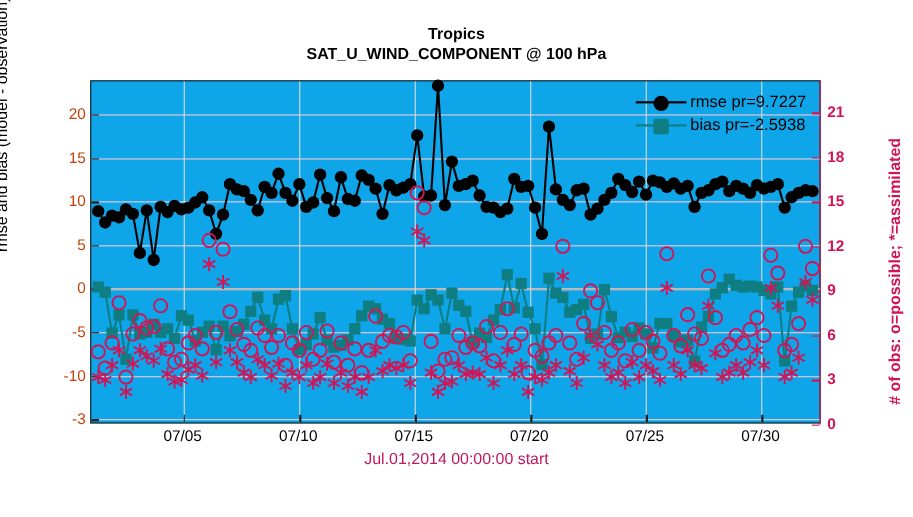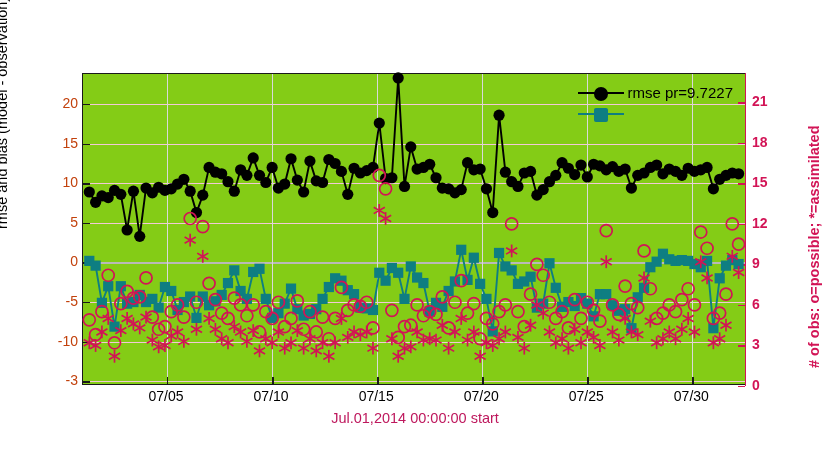--- a/index.html
+++ b/index.html
@@ -5,21 +5,21 @@
   html,body{margin:0;padding:0;background:#ffffff;}
   body{width:830px;height:470px;overflow:hidden;font-family:"Liberation Sans",sans-serif;}
   #root{position:relative;width:830px;height:470px;background:#fff;}
 
   .title-block{position:absolute;left:0;top:22px;width:830px;text-align:center;}
   .title1{font-size:14.5px;font-weight:bold;color:#000;line-height:19px;}
   .title2{font-size:14.5px;font-weight:bold;color:#000;line-height:19px;}
 
   
   #plotbox{position:absolute;left:82px;top:73px;width:664px;height:312px;
-           border:1.4px solid #1a1a1a;box-sizing:border-box;background:#84cc16;}
+           border:1.4px solid #1a1a1a;box-sizing:border-box;background:#0ea5e9;}
   #plotbox .rightborder{position:absolute;right:-1.4px;top:-1.4px;width:1.4px;height:313.4px;background:#d21456;}
 
   .gridv{position:absolute;top:0;width:1px;height:100%;background:#d9d9d9;}
   .gridh{position:absolute;left:0;height:1px;width:100%;background:#f2c9d6;}
   .zeroline{position:absolute;left:0;height:1.6px;width:100%;background:#b9b9b9;}
 
   
   .tick-l{position:absolute;left:0;width:7px;height:1.4px;background:#1a1a1a;}
   .tick-r{position:absolute;right:0;width:7px;height:1.4px;background:#d21456;}
   .tick-b{position:absolute;bottom:0;width:1.4px;height:7px;background:#1a1a1a;}
@@ -45,20 +45,24 @@
   .legline .mk{position:absolute;left:16px;top:1px;width:14px;height:14px;}
   .legtext{font-size:15px;color:#000;white-space:nowrap;}
 
   svg.series{position:absolute;left:0;top:0;overflow:visible;}
 </style>
 </head>
 <body>
 
 <div id="root">
 
+  <div class="title-block">
+    <div class="title1">Tropics</div>
+    <div class="title2">SAT_U_WIND_COMPONENT @ 100 hPa</div>
+  </div>
 
   <div id="yaxis-title">rmse and bias (model - observation)</div>
   <div id="yaxis-title-r"># of obs: o=possible; *=assimilated</div>
   <div id="xaxis-title">Jul.01,2014 00:00:00 start</div>
 
   <div id="plotbox">
     <div class="rightborder"></div>
     <div id="grid-layer">
         <div class="gridh" style="top: 307.249px; background: rgb(242, 201, 214);"></div>
         <div class="gridh" style="top: 267.655px; background: rgb(242, 201, 214);"></div>
@@ -743,20 +747,21 @@
           <span class="ln" style="background:#000"></span>
           <span class="mk" style="background:#000;border-radius:50%"></span>
         </span>
         <span class="legtext">rmse pr=9.7227</span>
       </div>
       <div class="legrow">
         <span class="legline">
           <span class="ln" style="background:#0e7e82"></span>
           <span class="mk" style="background:#0e7e82;border-radius:2px"></span>
         </span>
+        <span class="legtext">bias pr=-2.5938</span>
       </div>
     </div>
   </div>
 
   <div id="axis-labels">
       <div class="ylab-l" style="top: 380.249px;">-3</div>
       <div class="ylab-l" style="top: 340.655px;">-10</div>
       <div class="ylab-l" style="top: 301.061px;">-5</div>
       <div class="ylab-l" style="top: 261.467px;">0</div>
       <div class="ylab-l" style="top: 221.873px;">5</div>

